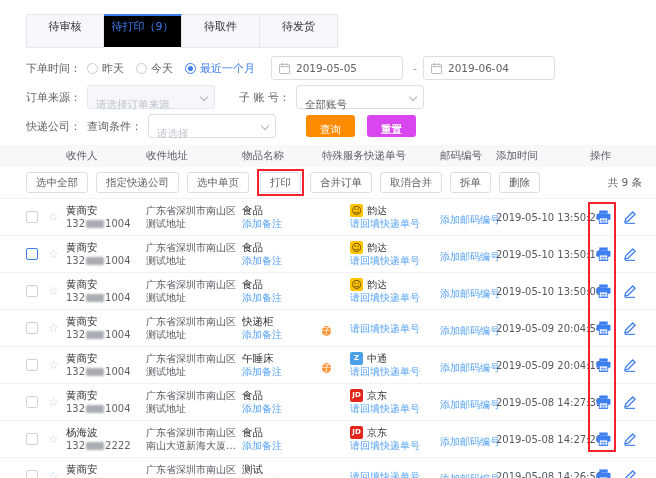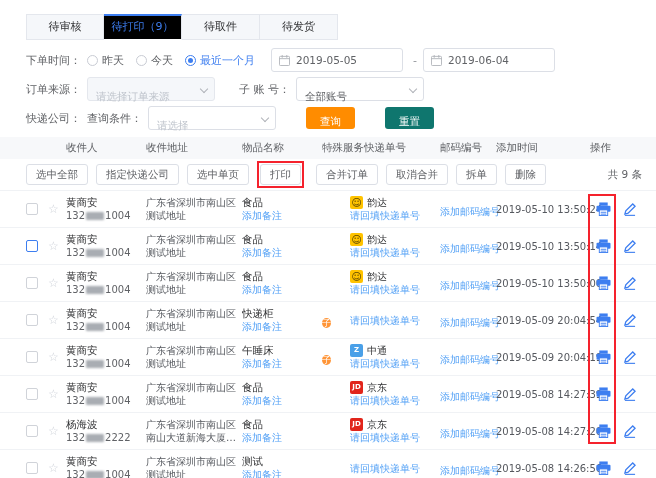--- a/index.html
+++ b/index.html
@@ -2,21 +2,21 @@
 <html><head>
 <meta charset="utf-8">
 <style>
   * { margin:0; padding:0; box-sizing:border-box; }
   html,body { background:#fff; }
   body { font-family:"DejaVu Sans","Liberation Sans",sans-serif; }
   #app { position:relative; width:656px; height:478px; background:#fff; overflow:hidden; }
 
   
   .tabbar { display:flex; margin:14px 0 0 26px; }
-  .tab { width:78px; height:26px; line-height:24px; text-align:center; font-size:11px;
+  .tab { width:78px; height:34px; line-height:24px; text-align:center; font-size:11px;
          color:#303133; background:#f5f7fa; border:1px solid #e4e7ed; border-left:none; cursor:pointer; }
   .tab:first-child { border-left:1px solid #e4e7ed; }
   .tab.active { background:#000000; color:#3d7ef0; border-top:2px solid #3d7ef0; border-bottom:1px solid #fff; line-height:22px; }
 
   
   .filters { margin:8px 0 0 26px; }
   .frow { display:flex; align-items:center; height:24px; margin-bottom:5px; }
   .flabel { font-size:11px; color:#606266; margin-right:6px; white-space:nowrap; }
   .radio { display:flex; align-items:center; margin-right:12px; cursor:pointer; }
   .rdot { width:11px; height:11px; border:1px solid #c9ccd4; border-radius:50%; margin-right:4px; background:#fff; position:relative; }
@@ -28,29 +28,29 @@
   .dateinput svg { margin-right:6px; }
   .dateval { font-size:10.5px; color:#606266; }
   .datesep { margin:0 6px 0 10px; color:#909399; font-size:11px; }
   .select { position:relative; display:flex; align-items:center; width:128px; height:24px; border:1px solid #dcdfe6; border-radius:3px; padding:16px 18px 0 8px; background:#fff; margin-right:24px; }
   .select.disabled { background:#f5f7fa; border-color:#e4e7ed; }
   .selval { font-size:10.5px; color:#606266; white-space:nowrap; overflow:hidden; }
   .select .ph { color:#bfc4cc; }
   .chev { position:absolute; right:7px; top:8px; width:6px; height:6px; border-right:1px solid #b0b3b9; border-bottom:1px solid #b0b3b9; transform:rotate(45deg); }
   .btn { height:22px; padding:8px 14px; border:none; border-radius:3px; color:#fff; font-size:10.5px; cursor:pointer; font-family:inherit; }
   .btn.search { background:#ff8c00; margin-left:6px; }
-  .btn.reset  { background:#0f766e; margin-left:30px; }
+  .btn.reset  { background:#d946ef; margin-left:12px;font-weight:bold; }
 
   
   .grid { display:grid; grid-template-columns:22px 18px 80px 96px 80px 28px 90px 56px 94px 26px 26px; align-items:center; }
   .thead { height:22px; background:#f7f8fa; padding-left:26px; margin-top:7px; }
   .th { font-size:10.5px; color:#606266; white-space:nowrap; overflow:visible; }
   .toolbar { display:flex; align-items:center; height:32px; padding:0 14px 0 26px; border-bottom:1px solid #f0f2f5; }
   .tbtn { height:21px; padding:0 9px; margin-right:8px; background:#fff; border:1px solid #dcdfe6; border-radius:3px; font-size:10.5px; color:#606266; cursor:pointer; white-space:nowrap; font-family:inherit; }
-  .red-frame { border:2px solid #f5222d; padding:1px; margin-right:12px; display:inline-flex; }
+  .red-frame { border:2px solid #f5222d; padding:1px; margin-right:6px; display:inline-flex; }
   .red-frame .tbtn { margin-right:0; }
   .total { margin-left:auto; font-size:10.5px; color:#606266; white-space:nowrap; }
 
   .tbody { position:relative; }
   .row { padding-left:26px; height:37px; border-bottom:1px solid #f0f2f5; }
   .cb { width:12px; height:12px; border:1px solid #d0d3d9; border-radius:2px; background:#fff; cursor:pointer; }
   .cb.hl { border-color:#3d7ef0; }
   .star { font-size:12px; color:#cfd3da; cursor:pointer; }
   .cell2 { display:flex; flex-direction:column; justify-content:flex-start; line-height:13px; overflow:hidden; }
   .nm { font-size:10.5px; color:#303133; white-space:nowrap; }

